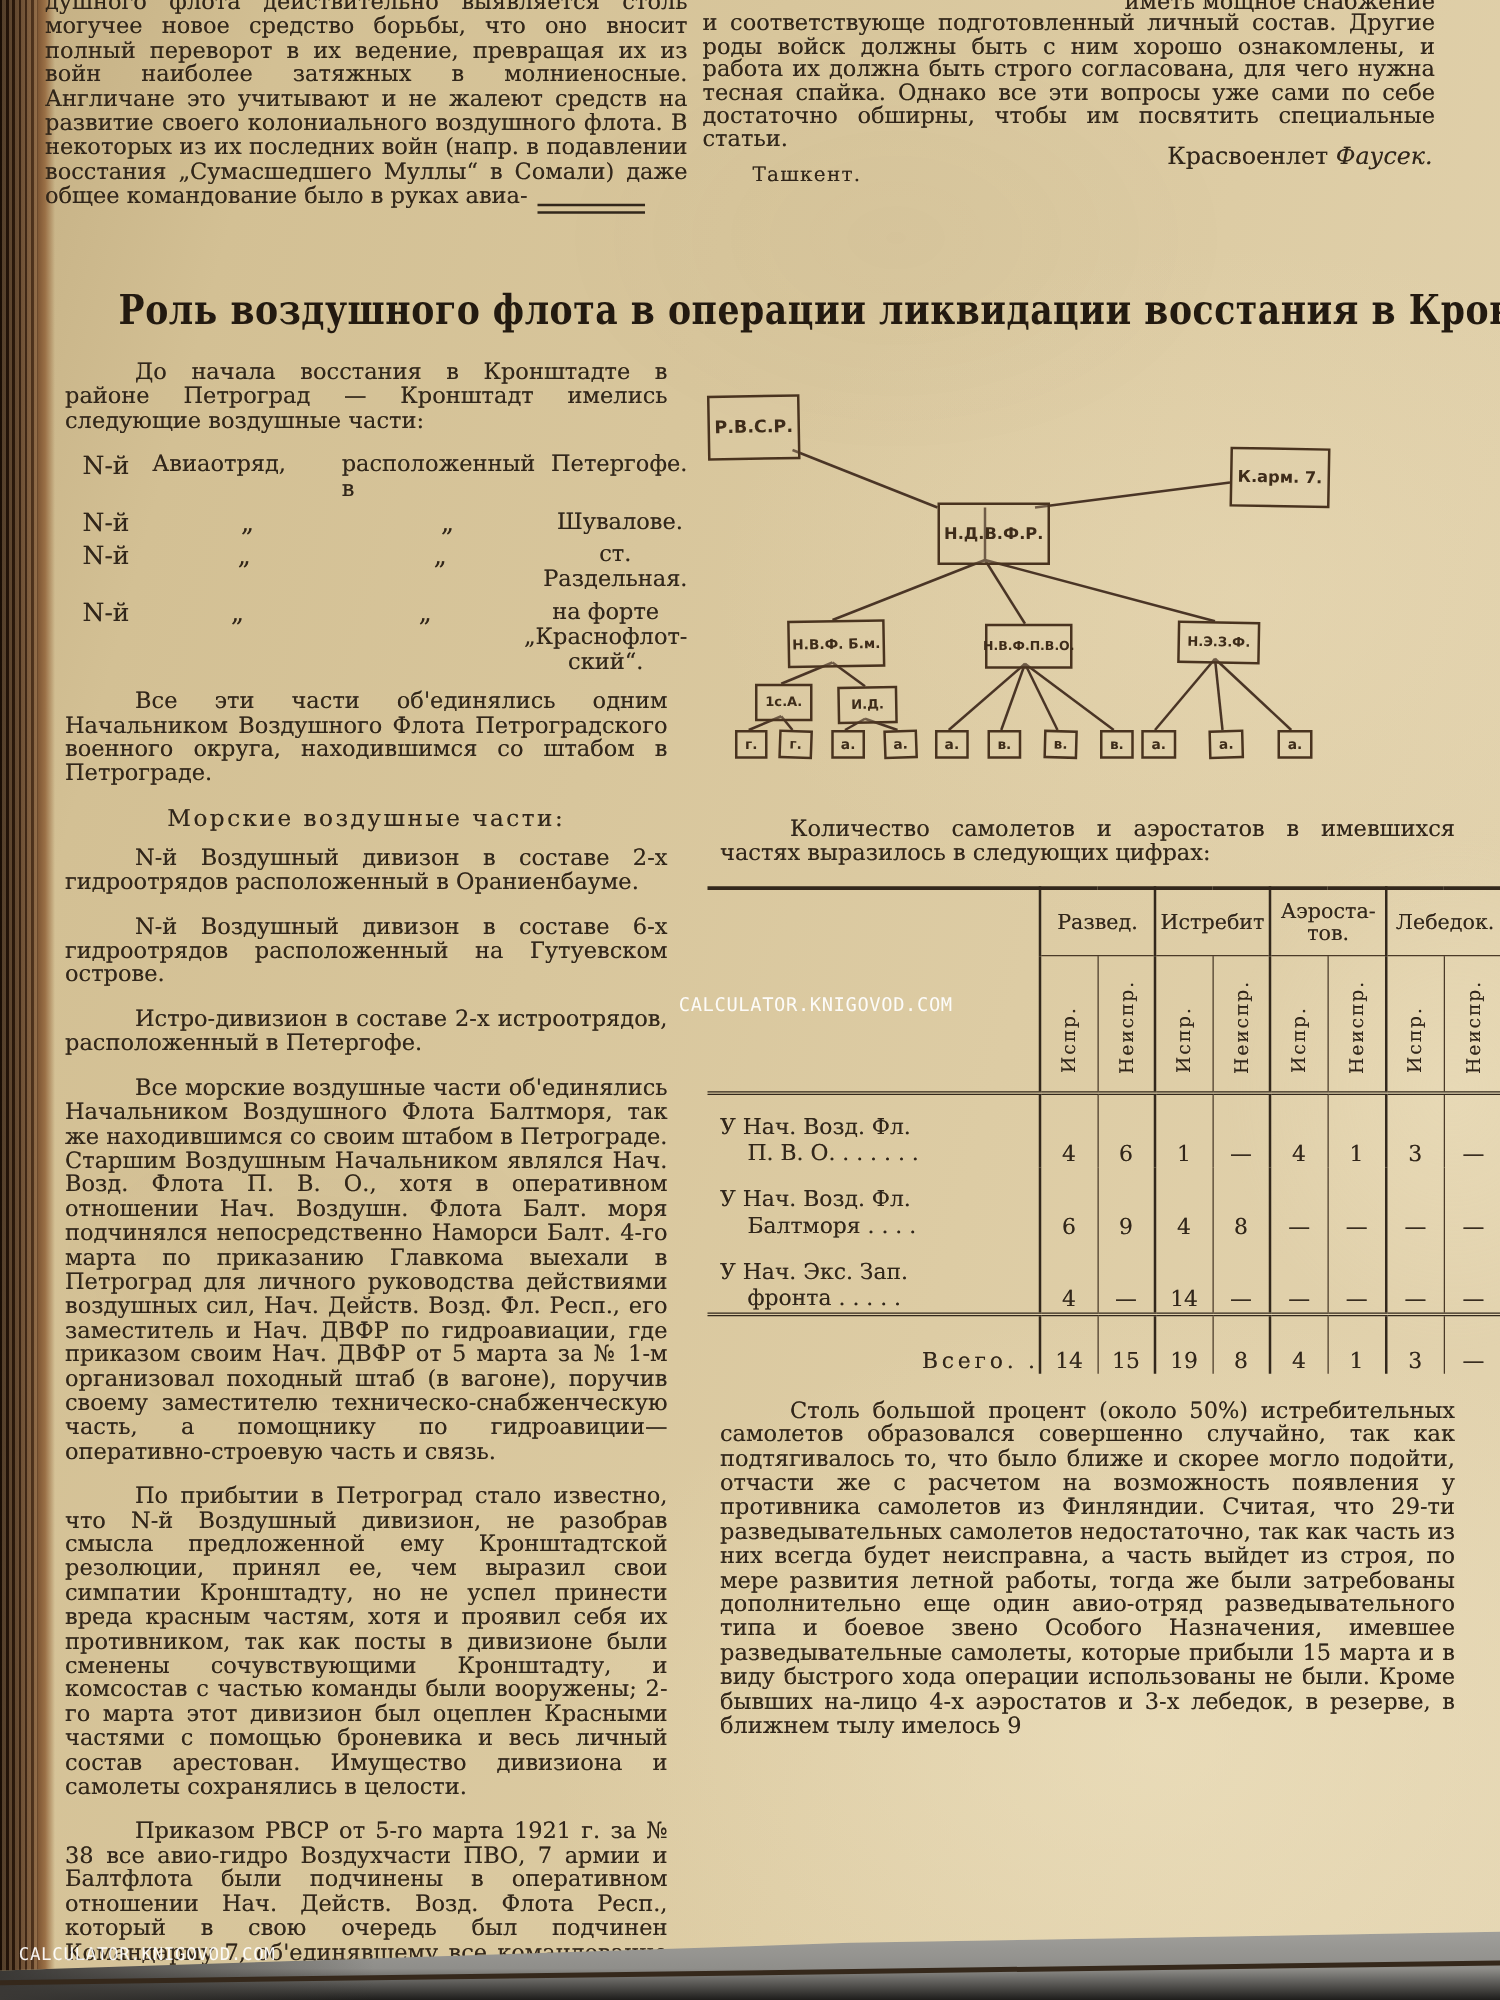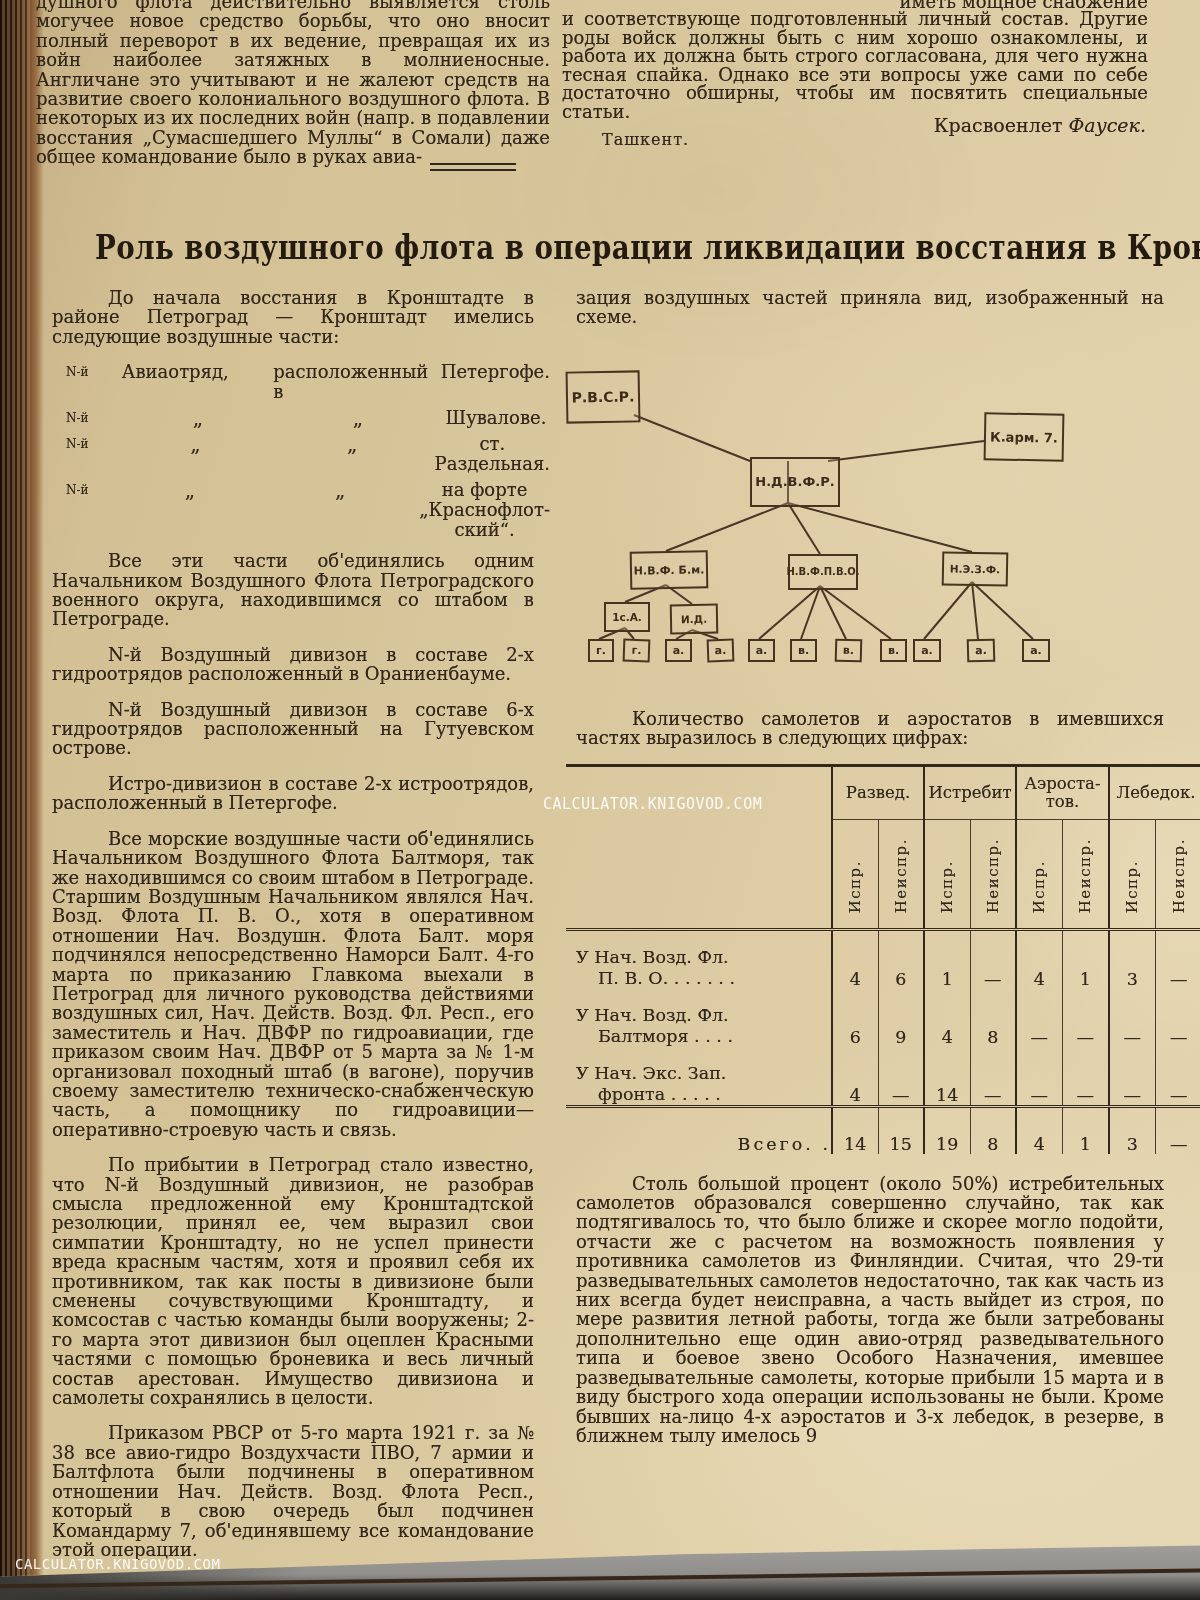--- a/index.html
+++ b/index.html
@@ -42,21 +42,21 @@
   .title{position:absolute;left:0px;top:228px;width:1186px;margin:0;text-align:center;
         font-size:33px;font-weight:bold;color:#231a10;white-space:nowrap;
         transform:scaleX(.84);transform-origin:center;letter-spacing:.5px;}
   .colL{position:absolute;left:36px;top:272px;width:514px;}
   .colR{position:absolute;left:560px;top:272px;width:640px;}
   .colR .para{width:588px;}
   .ind{text-indent:56px;}
   .pgap{margin-top:11px;}
   .units{margin-top:6px;font-size:18px;line-height:20px;}
   .unit-row{display:flex;padding-left:30px;margin-top:6px;}
-  .unit-row .n{width:56px;font-size:12px;}
+  .unit-row .n{width:56px;font-size:20px;}
   .unit-row .a{width:152px;text-align:left;}
   .unit-row .a.ditto,.unit-row .b.ditto{text-align:center;font-size:20px;}
   .unit-row .b{width:168px;}
   .unit-row .loc{flex:1;white-space:pre-line;text-align:center;}
   .subhead{margin-top:14px;text-align:center;font-size:18.5px;letter-spacing:2px;}
   .diagram{position:relative;width:640px;height:342px;margin-top:22px;}
   .diagram svg{position:absolute;left:0;top:0;}
   .dbox{position:absolute;border:2.5px solid #49331f;display:flex;align-items:center;justify-content:center;
         font-family:"DejaVu Sans",sans-serif;font-weight:bold;color:#3e2c1a;background:rgba(224,209,172,.25);}
   .leaf{font-size:11px;border-width:2px;}
@@ -130,30 +130,30 @@
         </div>
         <div class="unit-row">
           <span class="n">N-й</span>
           <span class="a ditto">„</span>
           <span class="b ditto">„</span>
           <span class="loc">на форте „Краснофлот-
 ский“.</span>
         </div>
       </div>
       <p class="para ink ind pgap">Все эти части об'единялись одним Начальником Воздушного Флота Петроградского военного округа, находившимся со штабом в Петрограде.</p>
+      <div class="subhead ink">Морские воздушные части:</div>
       <p class="para ink ind pgap">N-й Воздушный дивизон в составе 2-х гидроотрядов расположенный в Ораниенбауме.</p>
       <p class="para ink ind pgap">N-й Воздушный дивизон в составе 6-х гидроотрядов расположенный на Гутуевском острове.</p>
       <p class="para ink ind pgap">Истро-дивизион в составе 2-х истроотрядов, расположенный в Петергофе.</p>
       <p class="para ink ind pgap">Все морские воздушные части об'единялись Начальником Воздушного Флота Балтморя, так же находившимся со своим штабом в Петрограде. Старшим Воздушным Начальником являлся Нач. Возд. Флота П. В. О., хотя в оперативном отношении Нач. Воздушн. Флота Балт. моря подчинялся непосредственно Наморси Балт. 4-го марта по приказанию Главкома выехали в Петроград для личного руководства действиями воздушных сил, Нач. Действ. Возд. Фл. Респ., его заместитель и Нач. ДВФР по гидроавиации, где приказом своим Нач. ДВФР от 5 марта за № 1-м организовал походный штаб (в вагоне), поручив своему заместителю техническо-снабженческую часть, а помощнику по гидроавиции—оперативно-строевую часть и связь.</p>
       <p class="para ink ind pgap">По прибытии в Петроград стало известно, что N-й Воздушный дивизион, не разобрав смысла предложенной ему Кронштадтской резолюции, принял ее, чем выразил свои симпатии Кронштадту, но не успел принести вреда красным частям, хотя и проявил себя их противником, так как посты в дивизионе были сменены сочувствующими Кронштадту, и комсостав с частью команды были вооружены; 2-го марта этот дивизион был оцеплен Красными частями с помощью броневика и весь личный состав арестован. Имущество дивизиона и самолеты сохранялись в целости.</p>
       <p class="para ink ind pgap">Приказом РВСР от 5-го марта 1921 г. за № 38 все авио-гидро Воздухчасти ПВО, 7 армии и Балтфлота были подчинены в оперативном отношении Нач. Действ. Возд. Флота Респ., который в свою очередь был подчинен Командарму 7, об'единявшему все командование этой операции.</p>
     </div>
 
     <div class="colR">
-      <p class="para ink">зация воздушных частей приняла вид, изображенный на схеме.</p>
 
       <div class="diagram">
         <svg width="640" height="342" viewBox="0 0 640 342">
           <g stroke="#4a3526" stroke-width="2" fill="none">
             <line x1="74" y1="66" x2="190" y2="112"></line>
             <line x1="424" y1="92" x2="268" y2="112"></line>
             <line x1="228" y1="154" x2="228" y2="112"></line>
             <line x1="228" y1="154" x2="106" y2="202"></line>
             <line x1="228" y1="154" x2="260" y2="205"></line>
             <line x1="228" y1="154" x2="412" y2="203"></line>

